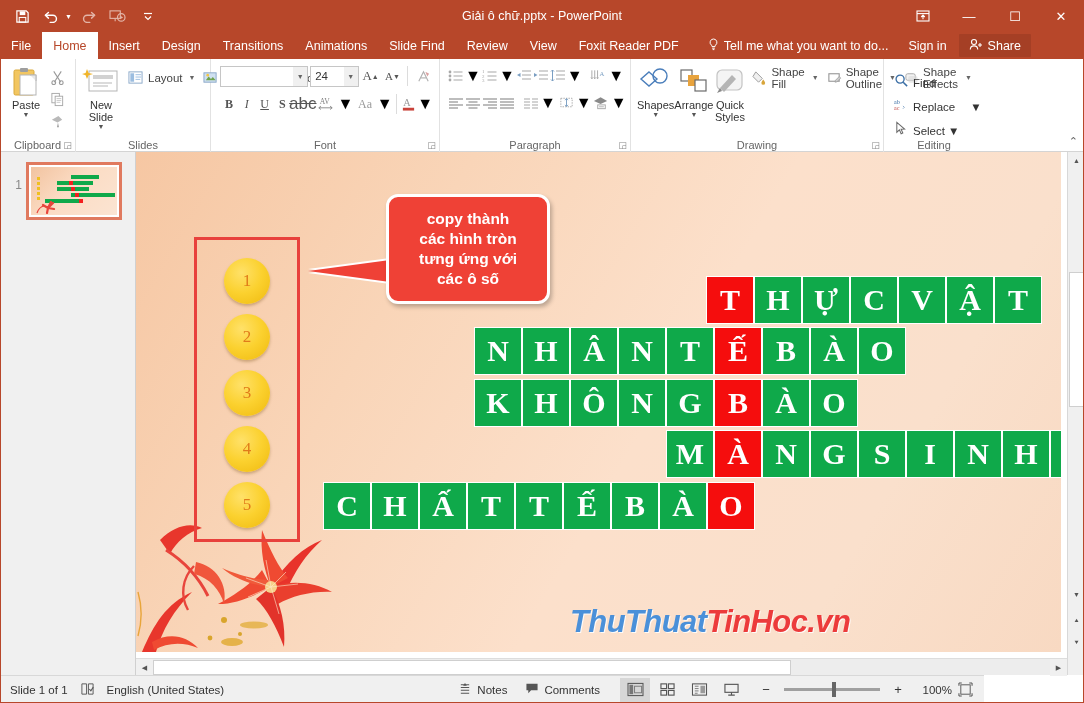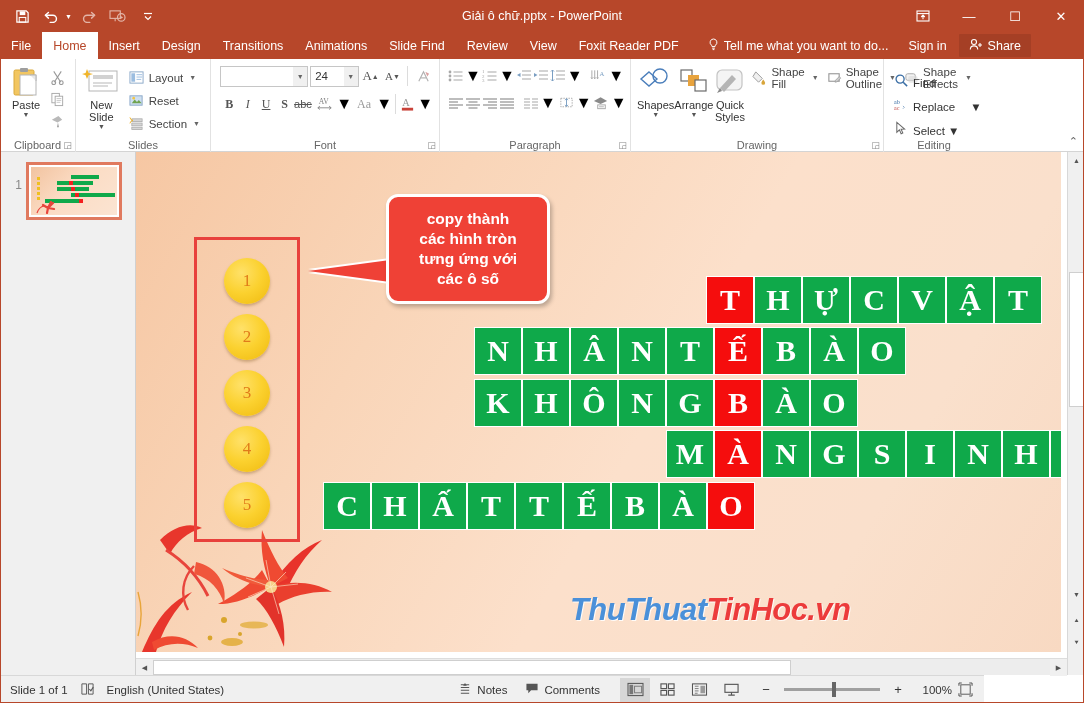--- a/index.html
+++ b/index.html
@@ -190,21 +190,21 @@
     position: absolute; width: 48px; height: 48px;
     background: #0fa94a; color: #fff;
     font-family: "Liberation Serif", serif; font-size: 30px; font-weight: bold;
     display: flex; align-items: center; justify-content: center;
     border: 1.5px solid #ffffff; line-height: 1;
   }
   .cell.red { background: #f50d0d; }
 
   
   .watermark {
-    position: absolute; left: 434px; top: 440px;
+    position: absolute; left: 434px; top: 452px;
     font-size: 31px; font-weight: bold; font-family: "Liberation Sans", sans-serif;
     letter-spacing: -0.6px;
     text-shadow: 1px 1px 0 rgba(255,255,255,0.85);
     font-style: italic;
   }
   .wm-a { color: #4a90d9; }
   .wm-b { color: #ec3b3b; }
 
   
   .flower { position: absolute; left: 0px; bottom: 0px; width: 210px; height: 160px; }
@@ -381,21 +381,21 @@
               <rect x="7" y="4" width="28" height="20" fill="#fff" stroke="#b5b5b5" stroke-width="1"></rect>
               <rect x="11" y="8" width="20" height="4" fill="#d2d2d2"></rect>
               <path d="M11 16 h19 M11 19 h15" stroke="#cfcfcf" stroke-width="1.3"></path>
               <path d="M5 2 l1.6 4 L11 7 L6.6 8.2 L5 12 L3.6 8.2 L0 7 L3.6 6 Z" fill="#f0b429"></path>
             </svg>
           </div>
           <div class="lbl" style="white-space:pre-line;">New
 Slide</div>
           <div class="caret">▼</div>
         </div>
-        <div style="display:flex;flex-direction:column;padding-top:3px;padding-left:4px;">
+        <div style="display:flex;flex-direction:row;padding-top:3px;padding-left:4px;">
           <div class="smallbtn">
             <span class="icon-sq">
               <svg width="15" height="15" viewBox="0 0 16 16">
                   <rect x="1" y="2" width="14" height="12" fill="#fff" stroke="#8aa8c8" stroke-width="1"></rect>
                   <rect x="2.5" y="3.5" width="4" height="9" fill="#9bbde0"></rect>
                   <path d="M8 5h6 M8 7.5h6 M8 10h5" stroke="#9bbde0" stroke-width="1"></path>
                 </svg>
             </span>
             <span>Layout</span>
             <span class="caret">▼</span>
@@ -454,21 +454,21 @@
                 <path d="M10 3 l4 2 -2 3 z" fill="#d9a0a0"></path>
               </svg>
           </div>
         </div>
         <div class="font-row2">
           <div class="iconbtn bold-b">B</div>
           <div class="iconbtn ital-i">I</div>
           <div class="iconbtn undl-u">U</div>
           <div class="iconbtn strk-s" style="text-decoration:none;">S</div>
           <div class="iconbtn">
-              <span style="font-size:11px;text-decoration:line-through;text-align:center;">abc</span>
+              <span style="font-size:17px;text-decoration:line-through;text-align:center;">abc</span>
             </div>
           <div class="iconbtn wide">
             <svg width="19" height="16" viewBox="0 0 20 16">
                 <text x="4" y="8" font-size="8" fill="#808080" font-family="serif">AV</text>
                 <path d="M3 12 H17 M3 12 l2.2 -1.8 M3 12 l2.2 1.8 M17 12 l-2.2 -1.8 M17 12 l-2.2 1.8" stroke="#808080" stroke-width="0.9" fill="none"></path>
               </svg>
           </div>
           <span class="caret">▼</span>
           <div class="iconbtn wide">
               <span style="font-family:'Liberation Serif',serif;font-size:12px;color:#999;">Aa</span>

